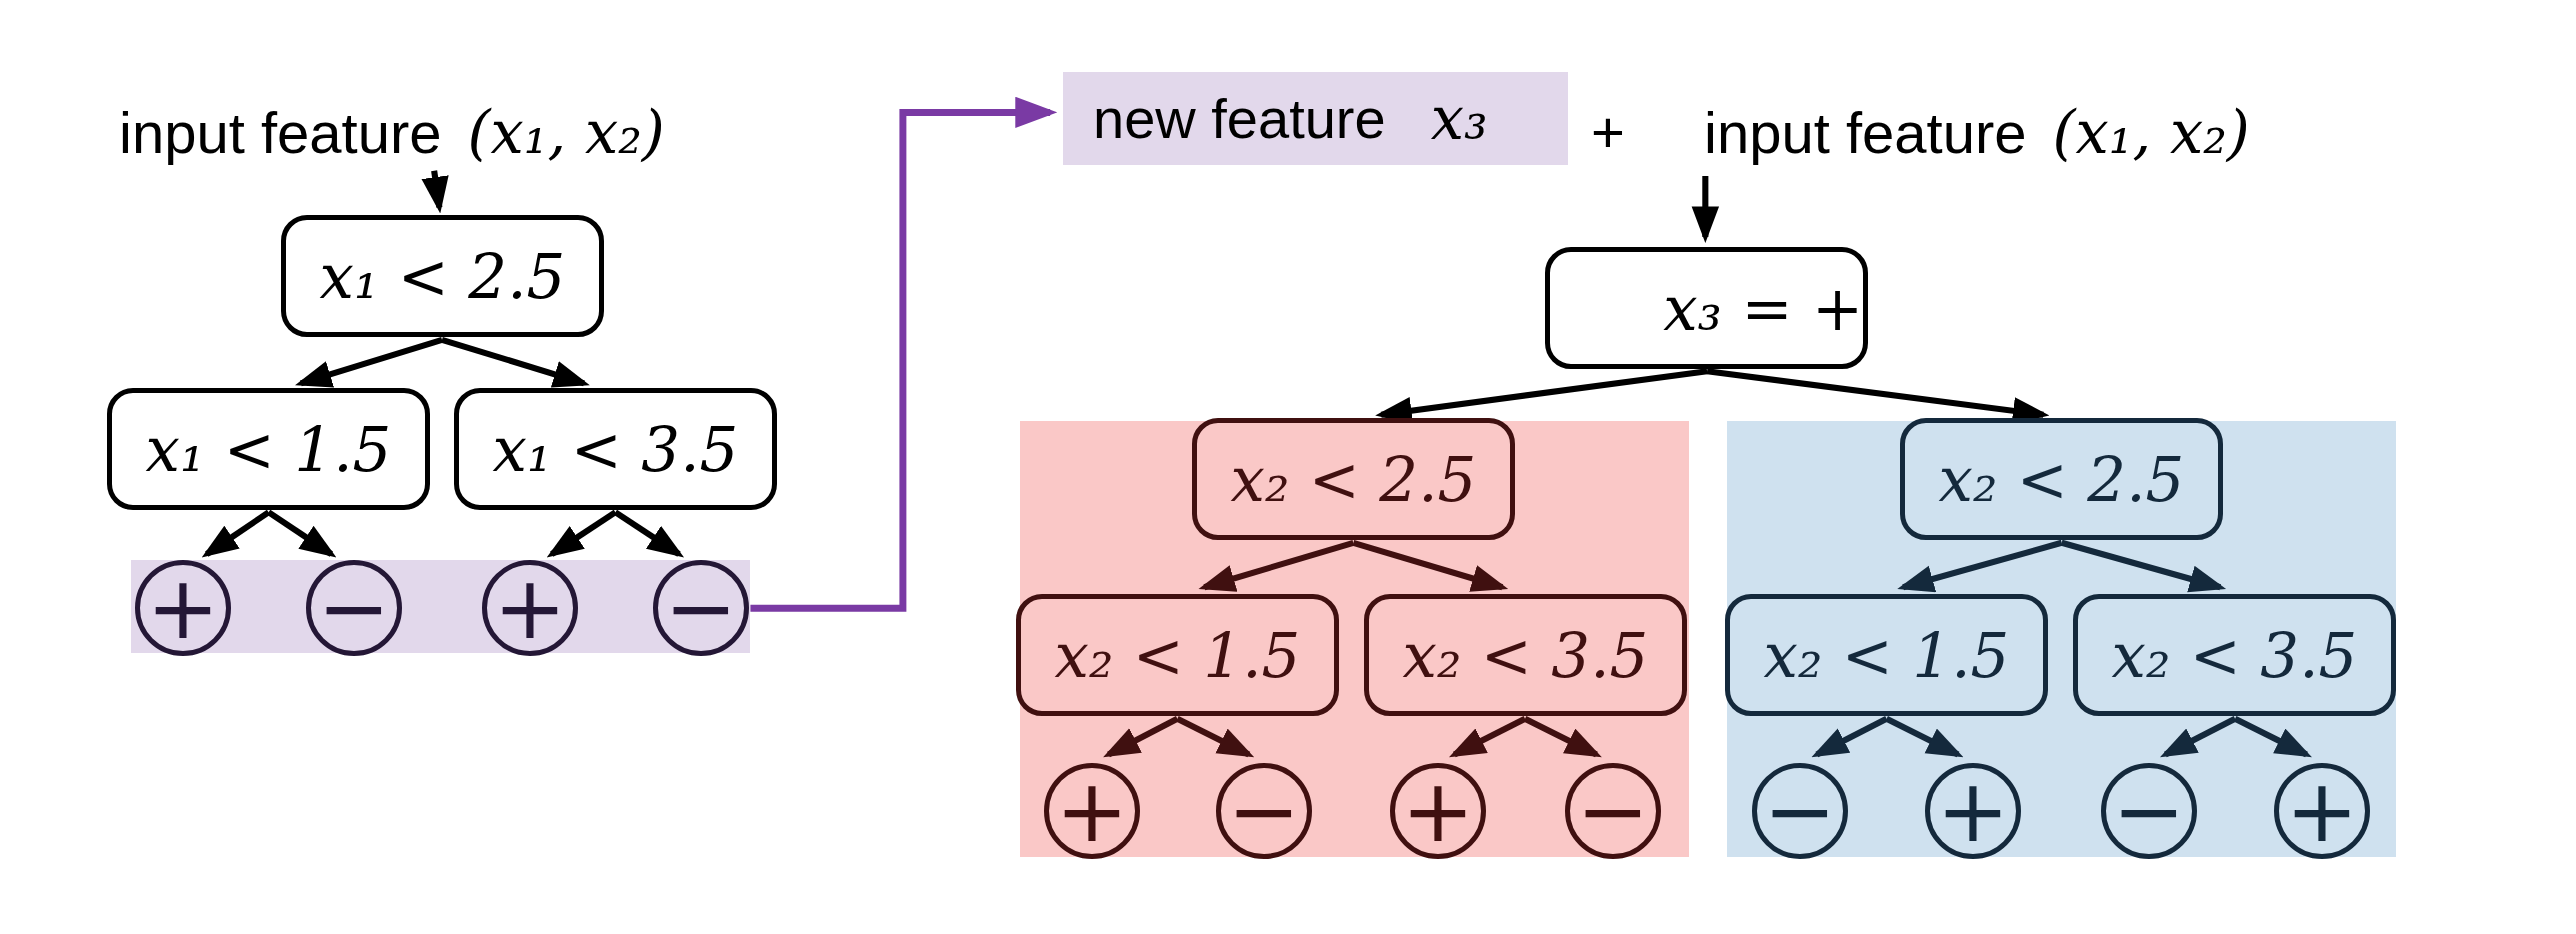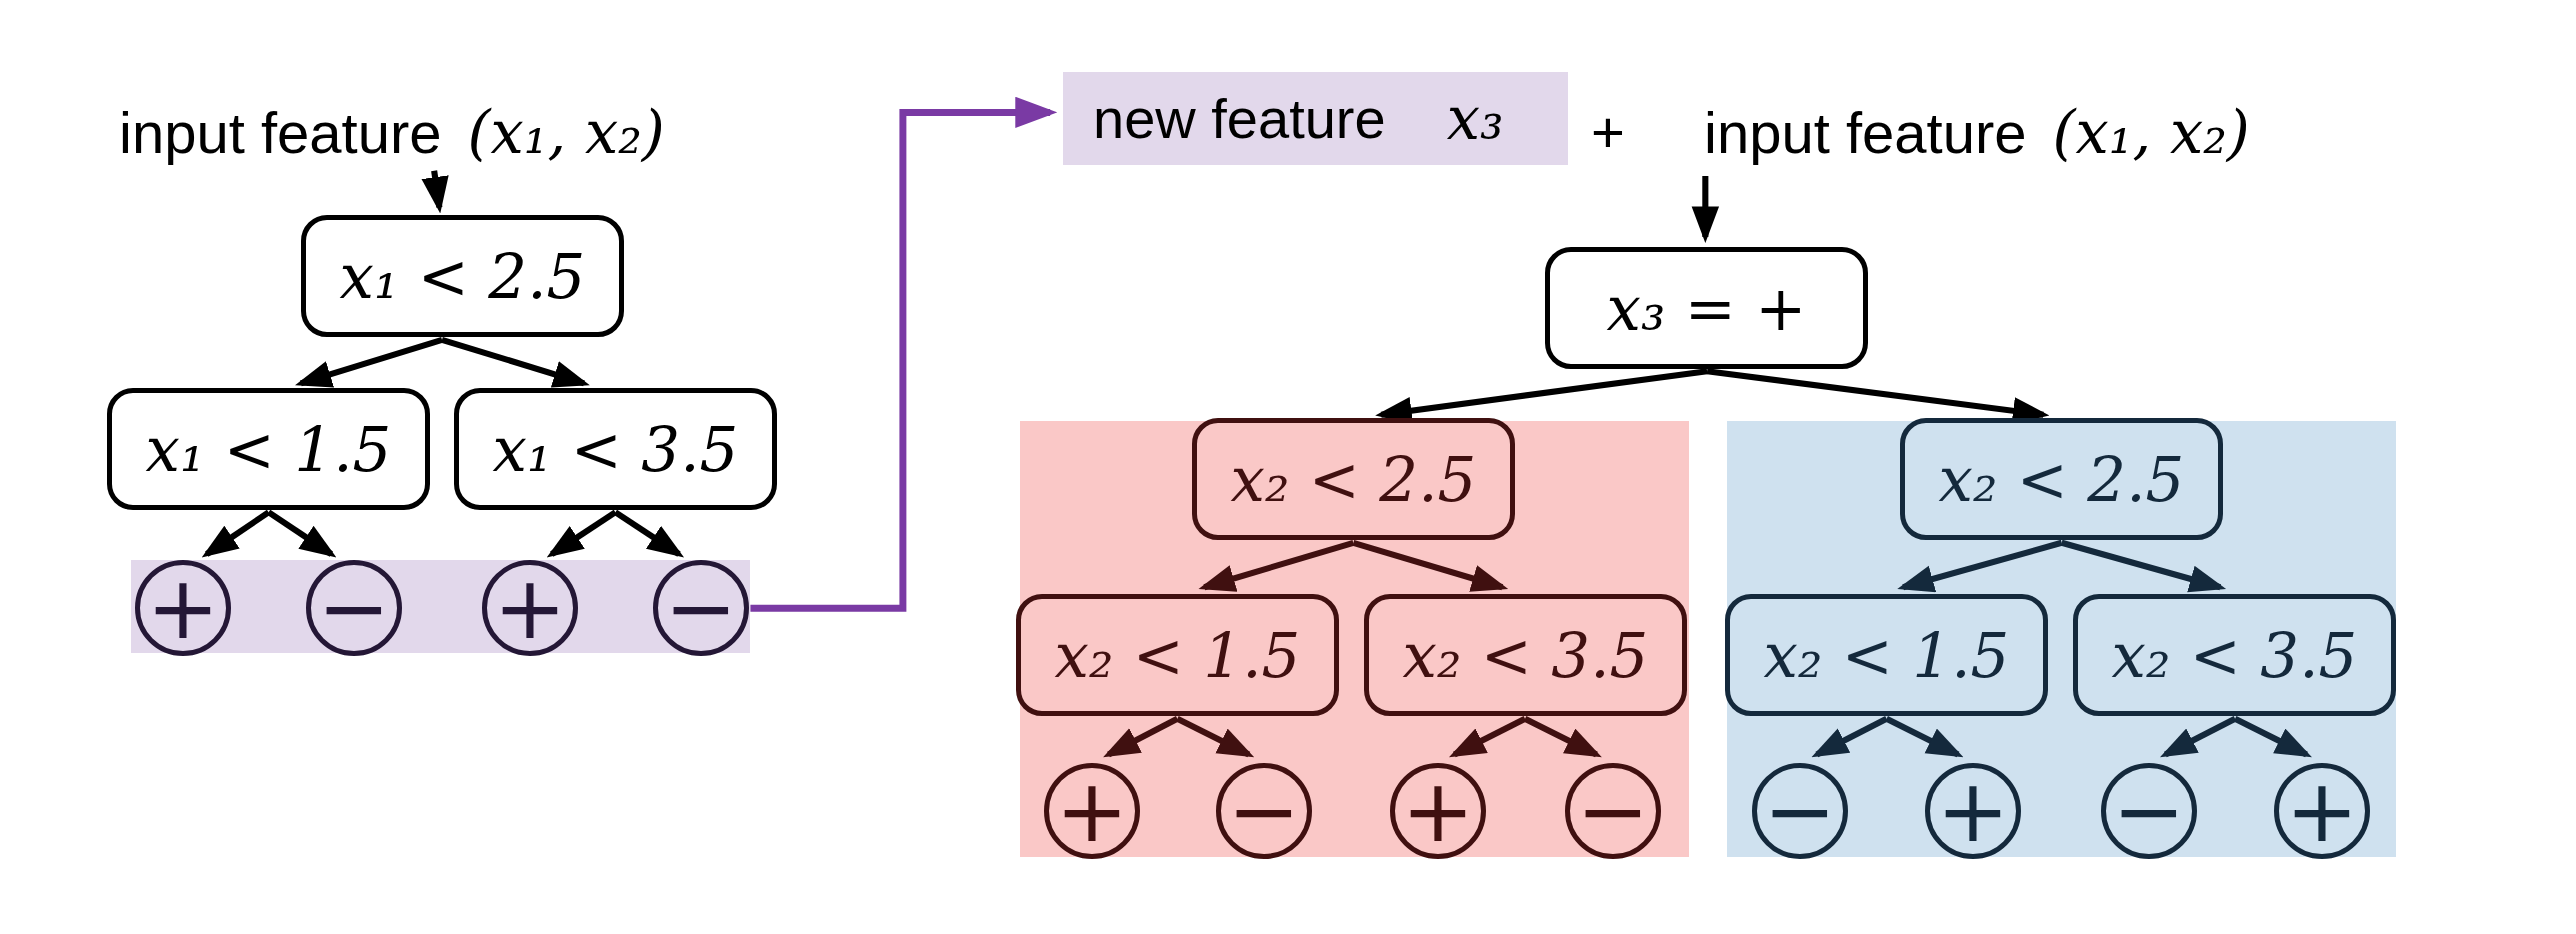--- a/index.html
+++ b/index.html
@@ -19,21 +19,21 @@
   .leaf{position:absolute;width:96px;height:96px;box-sizing:border-box;border-radius:50%;
         border:5.2px solid #241736;display:flex;align-items:center;justify-content:center;
         font:87px/96px "DejaVu Sans",sans-serif;color:#241736;background:transparent;}
   .leaf.red{border-color:#401010;color:#401010;}
   .leaf.blue{border-color:#14293c;color:#14293c;}
   .title{position:absolute;top:98px;display:flex;align-items:baseline;gap:26px;
          font-size:58px;color:#000;white-space:nowrap;}
   .math{font:italic 59px "DejaVu Serif","DejaVu Sans",serif;}
   #plus-separator{position:absolute;left:1591px;top:98px;font-size:58px;color:#000;}
   #new-feature-box{position:absolute;left:1063px;top:72px;width:505px;height:93px;
-         background:#e2d8eb;display:flex;align-items:center;gap:61px;
+         background:#e2d8eb;display:flex;align-items:center;gap:45px;
          padding-left:30px;box-sizing:border-box;font-size:56px;color:#000;white-space:nowrap;}
 </style>
 </head>
 <body>
 
 <div id="canvas">
 
   <div class="region" id="red-region"></div>
   <div class="region" id="blue-region"></div>
   <div id="leaf-band"></div>
@@ -82,21 +82,21 @@
     <line x1="2165" y1="825" x2="2247" y2="866" stroke="#14293c" stroke-width="7" marker-end="url(#mk-b)"></line>
     <line x1="2565" y1="825" x2="2485" y2="866" stroke="#14293c" stroke-width="7" marker-end="url(#mk-b)"></line>
     <line x1="2565" y1="825" x2="2647" y2="866" stroke="#14293c" stroke-width="7" marker-end="url(#mk-b)"></line>
   </svg>
 
   <div class="title" style="left:119px;">
     <span>input feature</span>
     <span class="math">(x₁, x₂)</span>
   </div>
 
-  <div class="node" style="left:281px;top:215px;margin-left:20px;">
+  <div class="node" style="left:281px;top:215px;">
     <span>x₁ &lt; 2.5</span>
   </div>
   <div class="node" style="left:107px;top:388px;">
     <span>x₁ &lt; 1.5</span>
   </div>
   <div class="node" style="left:454px;top:388px;font-style:italic;">
     <span>x₁ &lt; 3.5</span>
   </div>
 
   <div class="leaf" style="left:135px;top:560px;">
@@ -115,21 +115,21 @@
   <div id="new-feature-box">
     <span>new feature</span>
     <span class="math">x₃</span>
   </div>
   <div id="plus-separator">+</div>
   <div class="title" style="left:1704px;">
     <span>input feature</span>
     <span class="math">(x₁, x₂)</span>
   </div>
 
-  <div class="node" style="left:1545px;top:247px;">
+  <div class="node" style="left:1545px;top:247px;justify-content:flex-end;">
     <span>x₃ = +</span>
   </div>
 
   <div class="node red" style="left:1192px;top:418px;">
     <span>x₂ &lt; 2.5</span>
   </div>
   <div class="node red" style="left:1016px;top:594px;">
     <span>x₂ &lt; 1.5</span>
   </div>
   <div class="node red" style="left:1364px;top:594px;">

